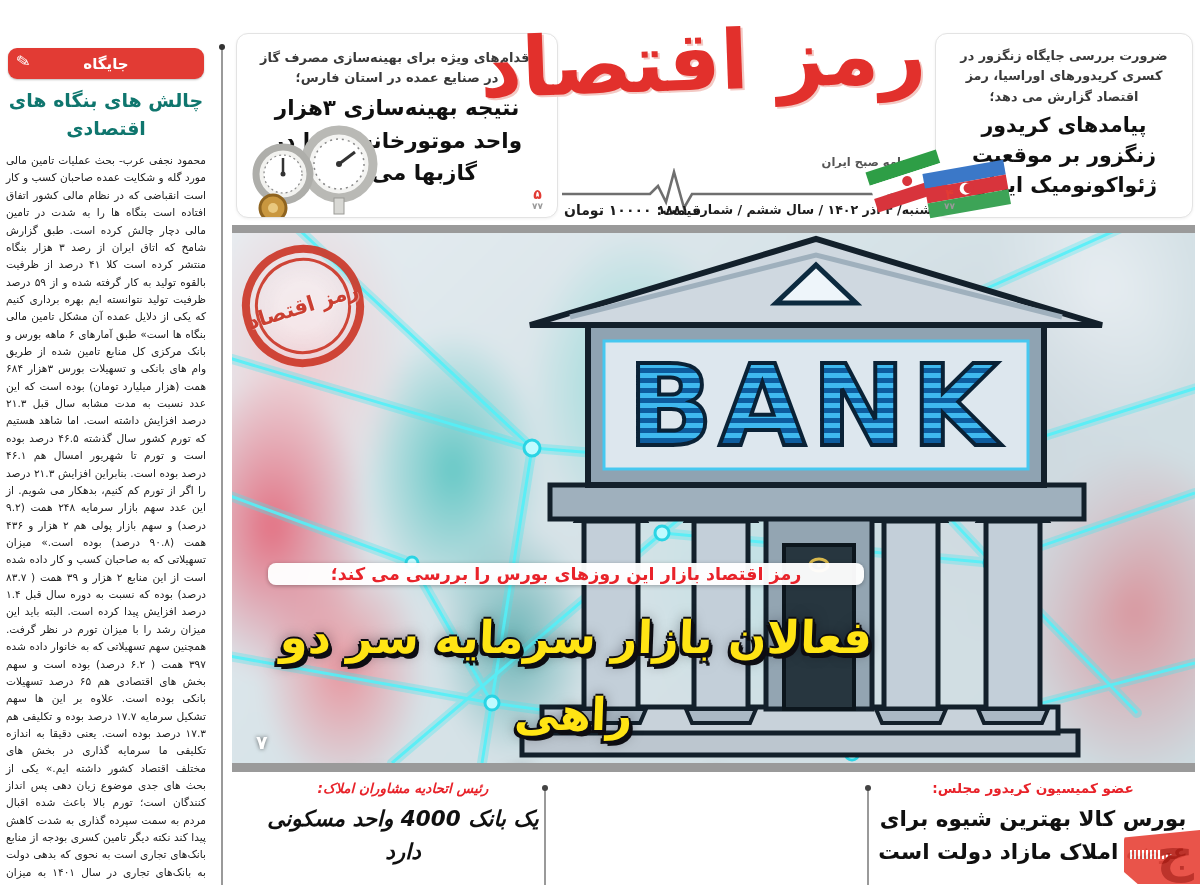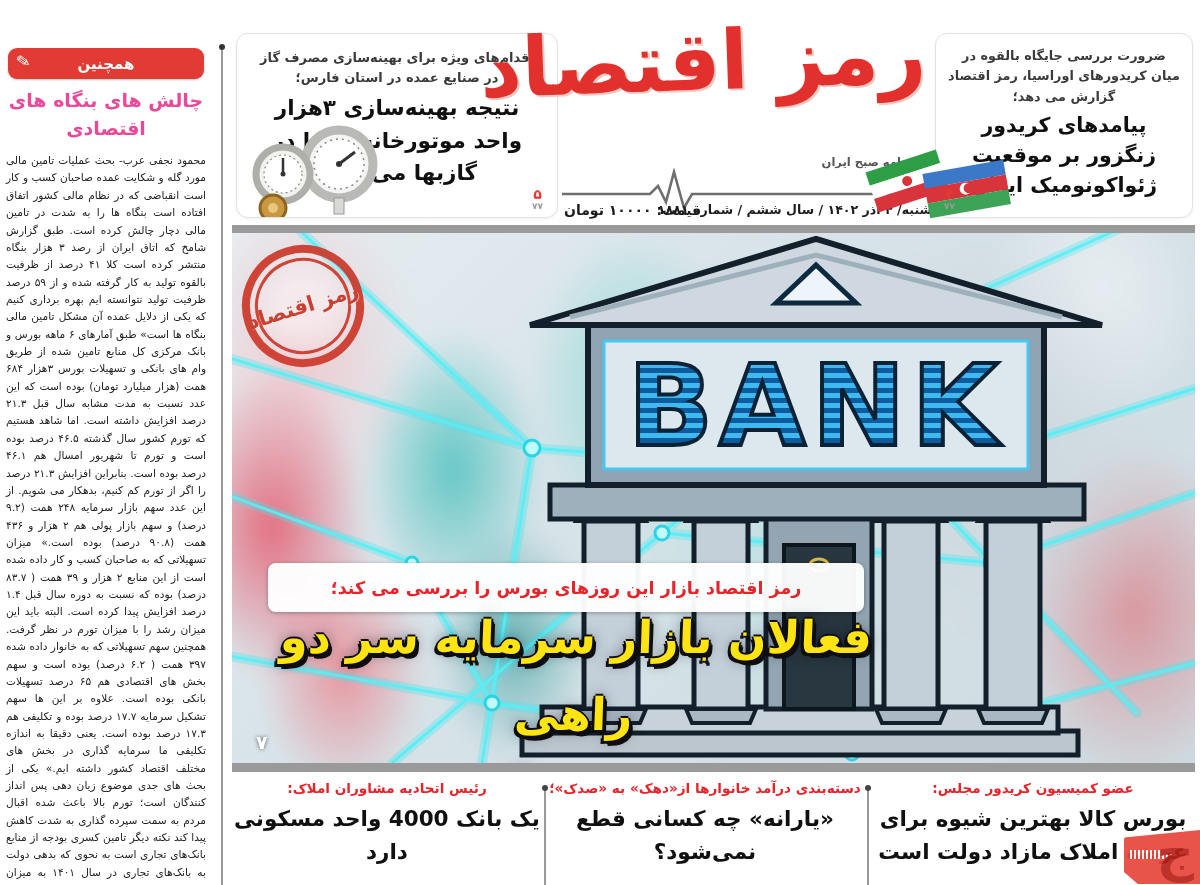--- a/index.html
+++ b/index.html
@@ -8,21 +8,21 @@
   .page { position:absolute; inset:0; width:1200px; height:885px; background:#fff; direction:rtl; }
 
   
   .editorial { position:absolute; left:0; top:38px; width:214px; height:847px; padding:0 8px 0 6px; }
   .ed-divider { position:absolute; left:221px; top:48px; width:2px; height:837px; background:#9a9a9a; }
   .ed-divider .dot { position:absolute; top:-4px; left:-2px; width:6px; height:6px; border-radius:50%; background:#333; }
   .ed-badge { position:relative; margin:10px 2px 8px; background:#e23b34; border-radius:9px;
     height:31px; display:flex; align-items:center; justify-content:center;
     color:#fff; font-weight:bold; font-size:15px; box-shadow:0 1px 2px rgba(0,0,0,.25); }
   .ed-badge .pencil { position:absolute; left:8px; top:3px; color:#fff; font-size:17px; transform:rotate(-10deg); }
-  .ed-title { font-size:19px; font-weight:bold; color:#ec4899; text-align:center; line-height:1.45; margin:6px 0 10px; }
+  .ed-title { font-size:19px; font-weight:bold; color:#0f766e; text-align:center; line-height:1.45; margin:6px 0 10px; }
   .ed-body { font-size:10.6px; line-height:1.64; color:#222; text-align:justify; text-align-last:right; }
 
   
   .card { position:absolute; border:1px solid #e3e3e3; border-radius:12px; background:#fff;
     box-shadow:0 1px 3px rgba(0,0,0,.06); }
   .kicker { color:#3a3a3a; font-weight:bold; text-align:center; }
   .headline { color:#101010; font-weight:bold; text-align:center; }
   .pagenum { color:#e23b34; font-weight:bold; font-size:14px; line-height:1; }
   .qmark { color:#9a9a9a; font-size:9px; font-weight:bold; letter-spacing:1px; }
 
@@ -64,37 +64,37 @@
       radial-gradient(180px 240px at 92% 70%, rgba(225,95,105,.55), rgba(225,95,105,0) 70%),
       radial-gradient(160px 200px at 88% 15%, rgba(235,240,244,.95), rgba(235,240,244,0) 70%),
       linear-gradient(135deg,#e8eef2 0%,#d7e3e8 40%,#cddbe0 100%); }
   .netsvg, .banksvg { position:absolute; left:0; top:0; width:963px; height:530px; }
   .stamp { position:absolute; left:10px; top:12px; width:122px; height:122px; transform:rotate(-17deg); opacity:.93; }
   .stamp .ring1 { position:absolute; inset:0; border:8px solid #cd3a2b; border-radius:50%;
     background:radial-gradient(circle, rgba(255,255,255,.5) 30%, rgba(255,255,255,.1) 70%); }
   .stamp .ring2 { position:absolute; inset:13px; border:3px solid #cd3a2b; border-radius:50%; }
   .stamp .stxt { position:absolute; inset:0; display:flex; align-items:center; justify-content:center;
     color:#c93425; font-weight:bold; font-size:21px; text-shadow:1px 1px 0 rgba(255,255,255,.4); }
-  .mkicker { position:absolute; left:36px; top:330px; width:596px; height:49px; background:rgba(255,255,255,.96);
+  .mkicker { position:absolute; left:36px; top:330px; width:596px; height:22px; background:rgba(255,255,255,.96);
     border-radius:8px; display:flex; align-items:center; justify-content:center;
     color:#e8232a; font-weight:bold; font-size:17.5px; box-shadow:0 1px 4px rgba(0,0,0,.3); }
   .mheadline { position:absolute; left:0px; top:366px; width:680px; text-align:center;
     color:#ffe414; font-weight:bold; font-size:45px; line-height:1.72; transform:skewX(-2deg);
     text-shadow:-2px 0 #0d0d12, 2px 0 #0d0d12, 0 -2px #0d0d12, 0 2px #0d0d12,
       -3px 3px 0 #0d0d12, 3px 3px 0 #0d0d12, 4px 5px 0 #0d0d12, 0 0 14px rgba(0,0,20,.55); }
   .mpagenum { position:absolute; left:24px; top:498px; color:#fff; font-size:19px; font-weight:bold;
     text-shadow:0 0 4px rgba(0,0,0,.6); }
 
   
   .bottom-article { position:absolute; top:778px; }
   .bottom-article .kicker { font-size:13.6px; color:#e8232a; line-height:1.5; }
   .bottom-article .headline { font-size:21.5px; line-height:1.5; margin-top:5px; }
   .ba-right { left:872px; width:322px; }
   .ba-mid { left:548px; width:314px; }
-  .ba-left { left:232px; width:310px; }
+  .ba-left { left:248px; width:310px;font-style:italic; }
   .vdiv { position:absolute; top:790px; width:1.5px; height:95px; background:#9a9a9a; }
   .vdiv .dot { position:absolute; top:-5px; left:-2.5px; width:6px; height:6px; border-radius:50%; background:#444; }
   .vd1 { left:544px; } .vd2 { left:867px; }
 
   
   .watermark { position:absolute; right:0; top:830px; width:76px; height:54px; background:#e8463b;
     border-radius:10px 0 0 10px; opacity:.92; overflow:hidden;
     clip-path:polygon(0 14%, 100% 0, 100% 100%, 18% 100%, 0 78%); }
   .watermark .wm-letter { position:absolute; right:6px; top:-8px; color:#b8221a; font-size:52px; font-weight:bold; }
   .watermark .wm-strip { position:absolute; left:6px; top:20px; width:46px; height:9px;
@@ -104,21 +104,21 @@
 <body>
 
 <div class="page">
 
   <div class="ed-divider">
       <span class="dot"></span>
     </div>
   <div class="editorial">
     <div class="ed-badge">
       <span class="pencil">✎</span>
-      <span>همچنین</span>
+      <span>جایگاه</span>
     </div>
     <div class="ed-title">چالش های بنگاه های اقتصادی</div>
     <div class="ed-body">محمود نجفی عرب- بحث عملیات تامین مالی مورد گله و شکایت عمده صاحبان کسب و کار است انقباضی که در نظام مالی کشور اتفاق افتاده است بنگاه ها را به شدت در تامین مالی دچار چالش کرده است. طبق گزارش شامخ که اتاق ایران از رصد ۳ هزار بنگاه منتشر کرده است کلا ۴۱ درصد از ظرفیت بالقوه تولید به کار گرفته شده و از ۵۹ درصد ظرفیت تولید نتوانسته ایم بهره برداری کنیم که یکی از دلایل عمده آن مشکل تامین مالی بنگاه ها است» طبق آمارهای ۶ ماهه بورس و بانک مرکزی کل منابع تامین شده از طریق وام های بانکی و تسهیلات بورس ۳هزار ۶۸۴ همت (هزار میلیارد تومان) بوده است که این عدد نسبت به مدت مشابه سال قبل ۲۱.۳ درصد افزایش داشته است. اما شاهد هستیم که تورم کشور سال گذشته ۴۶.۵ درصد بوده است و تورم تا شهریور امسال هم ۴۶.۱ درصد بوده است. بنابراین افزایش ۲۱.۳ درصد را اگر از تورم کم کنیم، بدهکار می شویم. از این عدد سهم بازار سرمایه ۲۴۸ همت (۹.۲ درصد) و سهم بازار پولی هم ۲ هزار و ۴۳۶ همت (۹۰.۸ درصد) بوده است.» میزان تسهیلاتی که به صاحبان کسب و کار داده شده است از این منابع ۲ هزار و ۳۹ همت ( ۸۳.۷ درصد) بوده که نسبت به دوره سال قبل ۱.۴ درصد افزایش پیدا کرده است. البته باید این میزان رشد را با میزان تورم در نظر گرفت. همچنین سهم تسهیلاتی که به خانوار داده شده ۳۹۷ همت ( ۶.۲ درصد) بوده است و سهم بخش های اقتصادی هم ۶۵ درصد تسهیلات بانکی بوده است. علاوه بر این ها سهم تشکیل سرمایه ۱۷.۷ درصد بوده و تکلیفی هم ۱۷.۳ درصد بوده است. یعنی دقیقا به اندازه تکلیفی ما سرمایه گذاری در بخش های مختلف اقتصاد کشور داشته ایم.» یکی از بحث های جدی موضوع زیان دهی پس انداز کنندگان است؛ تورم بالا باعث شده اقبال مردم به سمت سپرده گذاری به شدت کاهش پیدا کند نکته دیگر تامین کسری بودجه از منابع بانک‌های تجاری است به نحوی که بدهی دولت به بانک‌های تجاری در سال ۱۴۰۱ به میزان ۱۵۴ درصد رشد کرده است در حالی که بدهی به بنگاه‌های خصوصی معادل ۳۱.۵ درصد بوده است. البته اگر سهم تورم را کم کنیم نشان می‌دهد که ۱۵ درصد کاهش پیدا کرده است. علاوه بر این‌ها شاهد رشد ۲۲۴ درصدی بدهی شرکت‌های دولتی به بانک ها از فروردین ۱۳۹۹ تا فروردین ۱۴۰۲ بوده ایم؛ مثلا دولت در تامین پول گندم با مشکل مواجه می شود و- به بانک ها فشار می آورد. در واقع از این عدد فقط ۳۰ هزار میلیارد تومان آن سهم GDC بوده است» با شرایط تولید در کشور و استفاده از ۴۱ درصد ظرفیت تولید نمی توان انتظار سود ده بودن بنگاه ها و به صرفه بودن امور در توسعه سرمایه گذاری کشور است ناترازی بودجه باعث استفاده بیش از ظرفیت بانک ها و بازار سرمایه توسط دولت</div>
   </div>
 
   <div class="card box-mid">
     <div class="kicker">اقدام‌های ویژه برای بهینه‌سازی مصرف گاز در صنایع عمده در استان فارس؛</div>
     <div class="headline">نتیجه بهینه‌سازی ۳هزار واحد موتورخانه ها را در گازبها می بینید</div>
     <svg class="gauges" viewBox="0 0 150 105">
       <circle cx="100" cy="52" r="34" fill="#f4f4f2" stroke="#b9b9b5" stroke-width="9"></circle>
@@ -143,21 +143,21 @@
     <div class="logo">رمز اقتصاد</div>
     <div class="tagline">روزنامه صبح ایران</div>
     <svg class="pulse" viewBox="0 0 370 46">
       <path d="M0 26 H88 l8 -8 8 16 8 -30 10 36 8 -14 6 0 H370" fill="none" stroke="#6f6f6f" stroke-width="2.6"></path>
     </svg>
     <div class="dateline">شنبه/ ۴ آذر ۱۴۰۲ / سال ششم / شماره ۱۸۸۱</div>
     <div class="price">قیمت: ۱۰۰۰۰ تومان</div>
   </div>
 
   <div class="card box-right">
-    <div class="kicker">ضرورت بررسی جایگاه بالقوه در میان کریدورهای اوراسیا، رمز اقتصاد گزارش می دهد؛</div>
+    <div class="kicker">ضرورت بررسی جایگاه زنگزور در کسری کریدورهای اوراسیا، رمز اقتصاد گزارش می دهد؛</div>
     <div class="headline">پیامدهای کریدور زنگزور بر موقعیت ژئواکونومیک ایران</div>
     <svg class="flags" viewBox="0 0 150 92">
       <g transform="rotate(-18 40 50)">
         <rect x="6" y="30" width="74" height="14" fill="#2e9e46"></rect>
         <rect x="6" y="44" width="74" height="14" fill="#fff"></rect>
         <rect x="6" y="58" width="74" height="14" fill="#d8343c"></rect>
         <circle cx="43" cy="51" r="5" fill="#d8343c"></circle>
       </g>
       <g transform="rotate(-10 100 60)">
         <rect x="62" y="36" width="82" height="15" fill="#3b78c8"></rect>
@@ -269,24 +269,20 @@
       <span class="dot"></span>
     </div>
   <div class="vdiv vd2">
       <span class="dot"></span>
     </div>
 
   <div class="bottom-article ba-right">
     <div class="kicker">عضو کمیسیون کریدور مجلس:</div>
     <div class="headline">بورس کالا بهترین شیوه برای عرضه املاک مازاد دولت است</div>
   </div>
-  <div class="bottom-article ba-mid">
-    <div class="kicker">دسته‌بندی درآمد خانوارها از«دهک» به «صدک»؛</div>
-    <div class="headline">«یارانه» چه کسانی قطع نمی‌شود؟</div>
-  </div>
   <div class="bottom-article ba-left">
     <div class="kicker">رئیس اتحادیه مشاوران املاک:</div>
     <div class="headline">یک بانک 4000 واحد مسکونی دارد</div>
   </div>
 
   <div class="watermark">
     <div class="wm-strip"></div>
     <div class="wm-letter">ج</div>
   </div>
 

